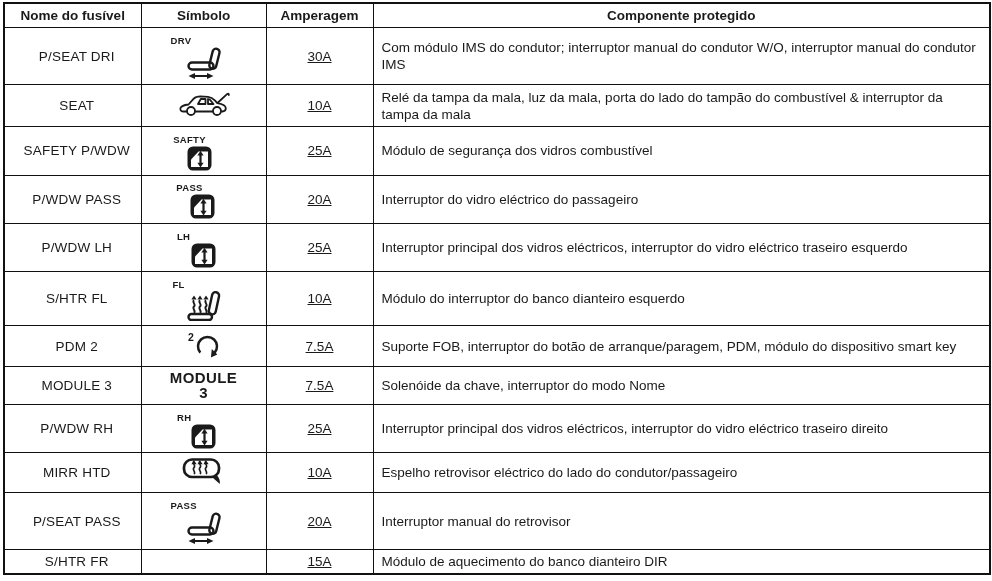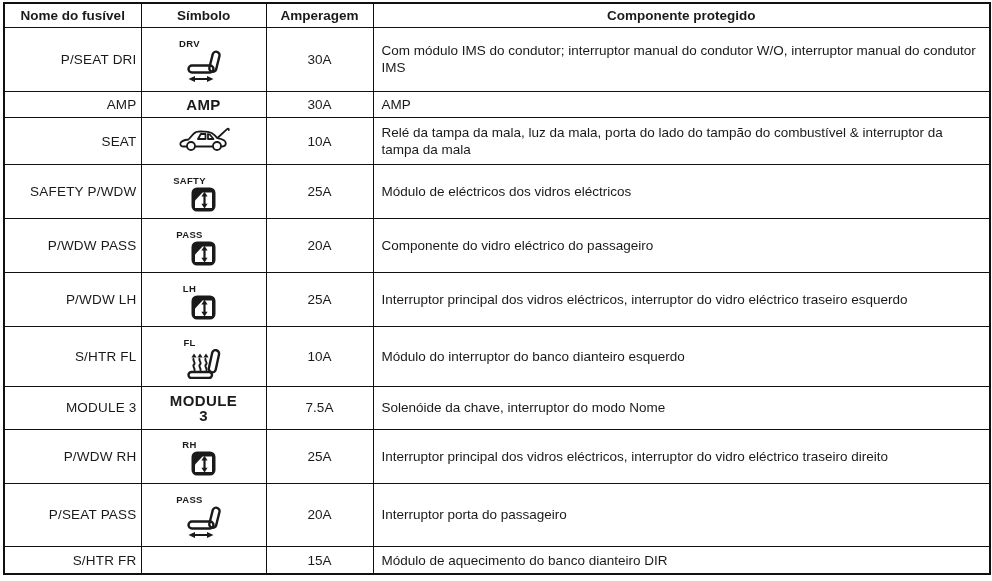--- a/index.html
+++ b/index.html
@@ -33,41 +33,41 @@
     height: 21px;
     padding: 1px 2px;
     background: #ffffff;
   }
   td {
     vertical-align: middle;
     font-size: 13.5px;
     padding: 2px 4px;
   }
   td.c-name {
-    text-align: right;
+    text-align: center;
     letter-spacing: 0.2px;
     padding-left: 12px;
   }
   td.c-sym { text-align: center; padding: 2px 0; }
-  td.c-amp { text-align: center; }
+  td.c-amp { text-align: center; text-decoration: underline; }
   td.c-comp {
     text-align: left;
     padding: 2px 8px;
     line-height: 17px;
   }
   .sym-text {
     font-weight: bold;
     font-size: 15px;
     line-height: 15px;
     letter-spacing: 0.4px;
   }
   .sym-icon {
     display: inline-flex;
     flex-direction: column;
-    align-items: center;
+    align-items: flex-start;
     justify-content: center;
     line-height: 0;
   }
   .icon-label {
     font-size: 9.5px;
     font-weight: bold;
     line-height: 10px;
     transform: translateX(-14px);
     margin-bottom: 1px;
     letter-spacing: 0.3px;
@@ -104,30 +104,20 @@
     </g>
     <line x1="8" y1="29" x2="24" y2="29" stroke="#1a1a1a" stroke-width="2"></line>
     <path d="M3.5 29 L10 25.9 V32.1 Z" fill="#1a1a1a"></path>
     <path d="M28.5 29 L22 25.9 V32.1 Z" fill="#1a1a1a"></path>
   </svg>
           </div></td>
     <td class="c-amp">30A</td>
     <td class="c-comp">Com módulo IMS do condutor; interruptor manual do condutor W/O, interruptor manual do condutor IMS</td>
   </tr>
       <tr>
-    <td class="c-name">AMP</td>
-    <td class="c-sym">
-          <div class="sym-text">
-            <div>AMP</div>
-          </div>
-        </td>
-    <td class="c-amp">30A</td>
-    <td class="c-comp">AMP</td>
-  </tr>
-      <tr>
     <td class="c-name">SEAT</td>
     <td class="c-sym"><div class="sym-icon">
             <svg width="52" height="27" viewBox="0 0 52 27">
     <g fill="none" stroke="#1a1a1a" stroke-width="1.8" stroke-linecap="round" stroke-linejoin="round">
       <path d="M8.5 20.5 H5 C3 20.5 2 19 2.5 17 C3.2 15 6.5 14 10.5 13.5 L15.5 7.8 C17 6.1 19.5 5.3 22.5 5.3 L30 5.8 C33 6.1 35 7.3 36.8 9.3 L39.3 12.2 C44.5 13 47.8 14.6 47.8 17.3 C47.8 19.3 46.6 20.5 44.3 20.5 H43.5"></path>
       <path d="M17.5 20.5 H34.5"></path>
       <circle cx="13" cy="20" r="4"></circle>
       <circle cx="39" cy="20" r="4"></circle>
       <path d="M20 13 L22.8 8 H27.5 V13 Z"></path>
       <path d="M30 8 V13 H35.5 L31.8 8.5 Z"></path>
@@ -144,36 +134,36 @@
             <div class="icon-label">SAFTY</div>
             <svg width="25" height="25" viewBox="0 0 25 25">
     <rect x="0.5" y="0.5" width="24" height="24" rx="5.5" fill="#1a1a1a"></rect>
     <path d="M4 21 V13.5 L11.5 5.5 H21 V21 Z" fill="#ffffff"></path>
     <line x1="13.5" y1="8" x2="13.5" y2="18" stroke="#1a1a1a" stroke-width="2.2"></line>
     <path d="M13.5 4.8 L10.4 9.4 h6.2 Z" fill="#1a1a1a"></path>
     <path d="M13.5 21.4 L10.4 16.8 h6.2 Z" fill="#1a1a1a"></path>
   </svg>
           </div></td>
     <td class="c-amp">25A</td>
-    <td class="c-comp">Módulo de eléctricos dos vidros eléctricos</td>
+    <td class="c-comp">Módulo de segurança dos vidros combustível</td>
   </tr>
       <tr>
     <td class="c-name">P/WDW PASS</td>
     <td class="c-sym"><div class="sym-icon">
             <div class="icon-label">PASS</div>
             <svg width="25" height="25" viewBox="0 0 25 25">
     <rect x="0.5" y="0.5" width="24" height="24" rx="5.5" fill="#1a1a1a"></rect>
     <path d="M4 21 V13.5 L11.5 5.5 H21 V21 Z" fill="#ffffff"></path>
     <line x1="13.5" y1="8" x2="13.5" y2="18" stroke="#1a1a1a" stroke-width="2.2"></line>
     <path d="M13.5 4.8 L10.4 9.4 h6.2 Z" fill="#1a1a1a"></path>
     <path d="M13.5 21.4 L10.4 16.8 h6.2 Z" fill="#1a1a1a"></path>
   </svg>
           </div></td>
     <td class="c-amp">20A</td>
-    <td class="c-comp">Componente do vidro eléctrico do passageiro</td>
+    <td class="c-comp">Interruptor do vidro eléctrico do passageiro</td>
   </tr>
       <tr>
     <td class="c-name">P/WDW LH</td>
     <td class="c-sym"><div class="sym-icon">
             <div class="icon-label">LH</div>
             <svg width="25" height="25" viewBox="0 0 25 25">
     <rect x="0.5" y="0.5" width="24" height="24" rx="5.5" fill="#1a1a1a"></rect>
     <path d="M4 21 V13.5 L11.5 5.5 H21 V21 Z" fill="#ffffff"></path>
     <line x1="13.5" y1="8" x2="13.5" y2="18" stroke="#1a1a1a" stroke-width="2.2"></line>
     <path d="M13.5 4.8 L10.4 9.4 h6.2 Z" fill="#1a1a1a"></path>
@@ -195,20 +185,32 @@
     <path d="M7 22 c2.4 -2 -2.4 -4.4 0 -6.4 c2.4 -2 -2.4 -4.4 0 -6.4" fill="none" stroke="#1a1a1a" stroke-width="1.9"></path>
               <path d="M7 4.5 l-2.6 4 h5.2 Z" fill="#1a1a1a"></path>
               <path d="M13 22 c2.4 -2 -2.4 -4.4 0 -6.4 c2.4 -2 -2.4 -4.4 0 -6.4" fill="none" stroke="#1a1a1a" stroke-width="1.9"></path>
               <path d="M13 4.5 l-2.6 4 h5.2 Z" fill="#1a1a1a"></path>
               <path d="M19 22 c2.4 -2 -2.4 -4.4 0 -6.4 c2.4 -2 -2.4 -4.4 0 -6.4" fill="none" stroke="#1a1a1a" stroke-width="1.9"></path>
               <path d="M19 4.5 l-2.6 4 h5.2 Z" fill="#1a1a1a"></path>
   </svg>
           </div></td>
     <td class="c-amp">10A</td>
     <td class="c-comp">Módulo do interruptor do banco dianteiro esquerdo</td>
+  </tr>
+      <tr>
+    <td class="c-name">PDM 2</td>
+    <td class="c-sym"><div class="sym-icon">
+            <svg width="38" height="30" viewBox="0 0 38 30">
+    <text x="3" y="11" font-size="10.5" font-weight="bold" fill="#1a1a1a" font-family="Liberation Sans, sans-serif">2</text>
+    <path d="M15.3 22.6 A9.5 9.5 0 1 1 29.7 22.6" fill="none" stroke="#1a1a1a" stroke-width="2.5"></path>
+    <path d="M25.9 27.6 L32.3 24.4 L26.8 19.1 Z" fill="#1a1a1a"></path>
+  </svg>
+          </div></td>
+    <td class="c-amp">7.5A</td>
+    <td class="c-comp">Suporte FOB, interruptor do botão de arranque/paragem, PDM, módulo do dispositivo smart key</td>
   </tr>
       <tr>
     <td class="c-name">MODULE 3</td>
     <td class="c-sym">
           <div class="sym-text">
             <div>MODULE</div>
             <div>3</div>
           </div>
         </td>
     <td class="c-amp">7.5A</td>
@@ -223,35 +225,52 @@
     <path d="M4 21 V13.5 L11.5 5.5 H21 V21 Z" fill="#ffffff"></path>
     <line x1="13.5" y1="8" x2="13.5" y2="18" stroke="#1a1a1a" stroke-width="2.2"></line>
     <path d="M13.5 4.8 L10.4 9.4 h6.2 Z" fill="#1a1a1a"></path>
     <path d="M13.5 21.4 L10.4 16.8 h6.2 Z" fill="#1a1a1a"></path>
   </svg>
           </div></td>
     <td class="c-amp">25A</td>
     <td class="c-comp">Interruptor principal dos vidros eléctricos, interruptor do vidro eléctrico traseiro direito</td>
   </tr>
       <tr>
+    <td class="c-name">MIRR HTD</td>
+    <td class="c-sym"><div class="sym-icon">
+            <svg width="44" height="29" viewBox="0 0 44 29">
+    <rect x="2" y="2.5" width="35" height="17.5" rx="8" fill="none" stroke="#1a1a1a" stroke-width="2.7"></rect>
+    <path d="M12 17 c2.4 -2 -2.4 -4.4 0 -6.4 c2.4 -2 -2.4 -4.4 0 -6.4" fill="none" stroke="#1a1a1a" stroke-width="1.6"></path>
+              <path d="M12 3.2 l-2.6 4 h5.2 Z" fill="#1a1a1a"></path>
+              <path d="M18 17 c2.4 -2 -2.4 -4.4 0 -6.4 c2.4 -2 -2.4 -4.4 0 -6.4" fill="none" stroke="#1a1a1a" stroke-width="1.6"></path>
+              <path d="M18 3.2 l-2.6 4 h5.2 Z" fill="#1a1a1a"></path>
+              <path d="M24 17 c2.4 -2 -2.4 -4.4 0 -6.4 c2.4 -2 -2.4 -4.4 0 -6.4" fill="none" stroke="#1a1a1a" stroke-width="1.6"></path>
+              <path d="M24 3.2 l-2.6 4 h5.2 Z" fill="#1a1a1a"></path>
+    <path d="M34.5 18 C37 20 38.3 23.5 37.8 27 L30.5 20.5 Z" fill="#1a1a1a"></path>
+  </svg>
+          </div></td>
+    <td class="c-amp">10A</td>
+    <td class="c-comp">Espelho retrovisor eléctrico do lado do condutor/passageiro</td>
+  </tr>
+      <tr>
     <td class="c-name">P/SEAT PASS</td>
     <td class="c-sym"><div class="sym-icon">
             <div class="icon-label">PASS</div>
             <svg width="38" height="33" viewBox="0 0 38 33">
     <g fill="none" stroke="#1a1a1a" stroke-width="2.4">
       <rect x="26" y="1.5" width="7" height="20.5" rx="3.5" transform="rotate(14 29.5 11.5)"></rect>
       <rect x="3.5" y="15.5" width="25" height="7" rx="3.5"></rect>
     </g>
     <line x1="8" y1="29" x2="24" y2="29" stroke="#1a1a1a" stroke-width="2"></line>
     <path d="M3.5 29 L10 25.9 V32.1 Z" fill="#1a1a1a"></path>
     <path d="M28.5 29 L22 25.9 V32.1 Z" fill="#1a1a1a"></path>
   </svg>
           </div></td>
     <td class="c-amp">20A</td>
-    <td class="c-comp">Interruptor porta do passageiro</td>
+    <td class="c-comp">Interruptor manual do retrovisor</td>
   </tr>
       <tr>
     <td class="c-name">S/HTR FR</td>
     <td class="c-sym"></td>
     <td class="c-amp">15A</td>
     <td class="c-comp">Módulo de aquecimento do banco dianteiro DIR</td>
   </tr>
     </tbody>
 </table>
 

